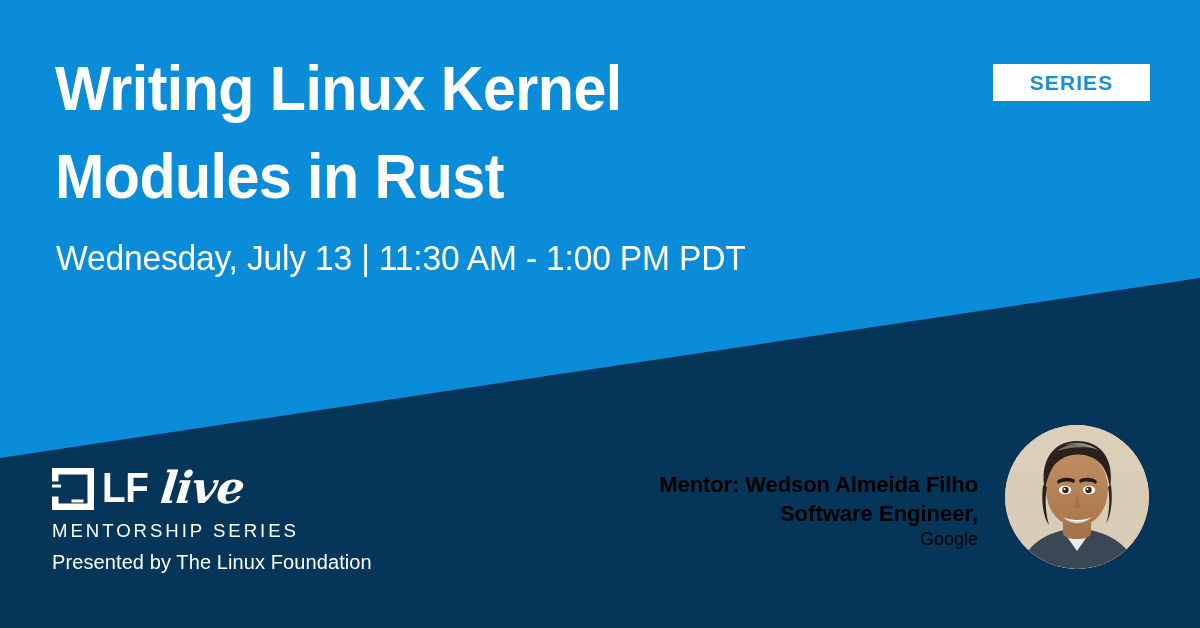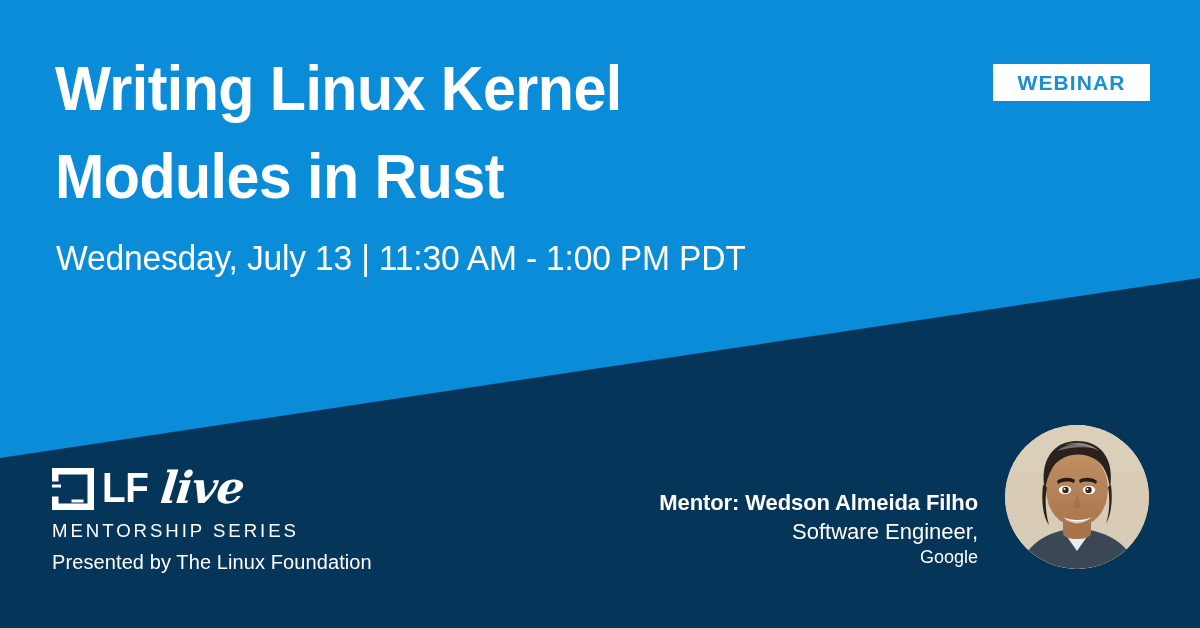--- a/index.html
+++ b/index.html
@@ -141,34 +141,34 @@
     font-weight: normal;
     letter-spacing: 0.1px;
     margin-top: 12px;
     line-height: 1;
   }
 
   
   .mentor {
     position: absolute;
     right: 222px;
-    top: 488px;
+    top: 470px;
     width: 460px;
     text-align: right;
-    color: #ffffff;
+    color: #000000;
   }
   .mentor-name {
     font-size: 22px;
     font-weight: bold;
     line-height: 1.32;
     letter-spacing: -0.1px;
   }
   .mentor-role {
     font-size: 22px;
-    font-weight: normal;
+    font-weight: bold;
     line-height: 1.32;
   }
   .mentor-org {
     font-size: 18px;
     font-weight: normal;
     line-height: 1.32;
   }
 
   
   .avatar {
@@ -185,21 +185,21 @@
 </style>
 </head>
 <body>
 
 <div id="banner">
 
   <div class="bg-blue"></div>
   <div class="bg-navy"></div>
 
   <div class="badge">
-    <span class="badge-label">WEBINAR</span>
+    <span class="badge-label">SERIES</span>
   </div>
 
   <div class="headline">
     <span class="headline-line">Writing Linux Kernel</span>
     <span class="headline-line">Modules in Rust</span>
   </div>
 
   <div class="datetime">Wednesday, July 13 | 11:30 AM - 1:00 PM PDT</div>
 
   <div class="lockup">

